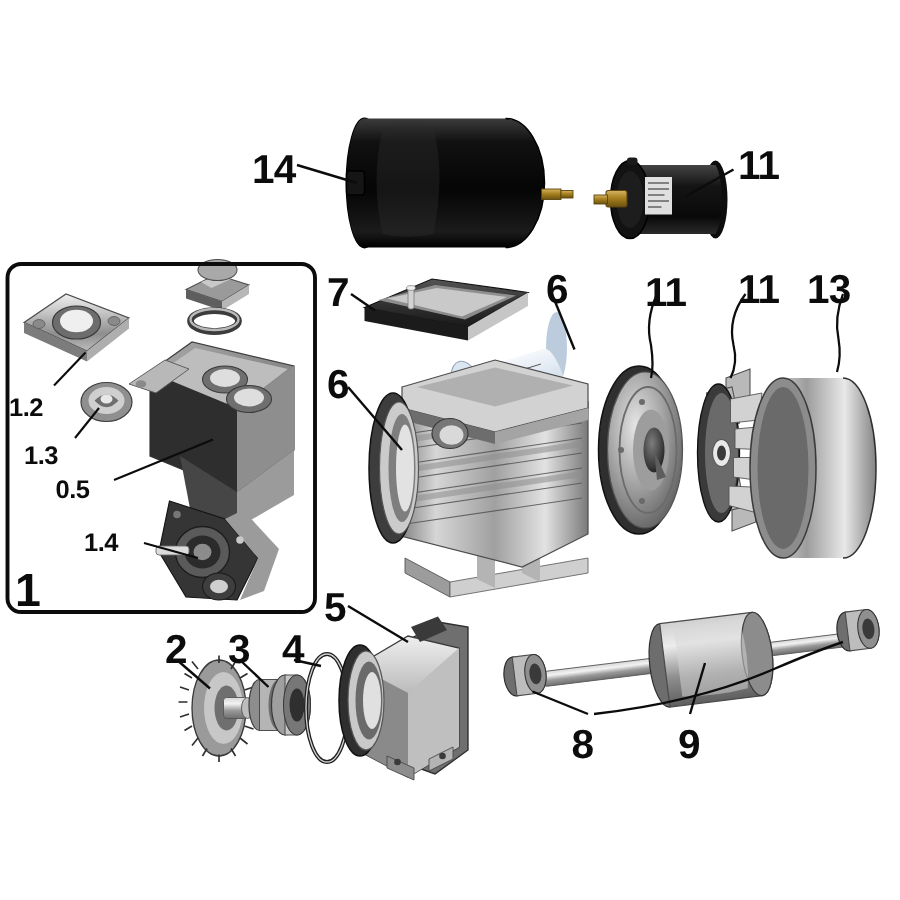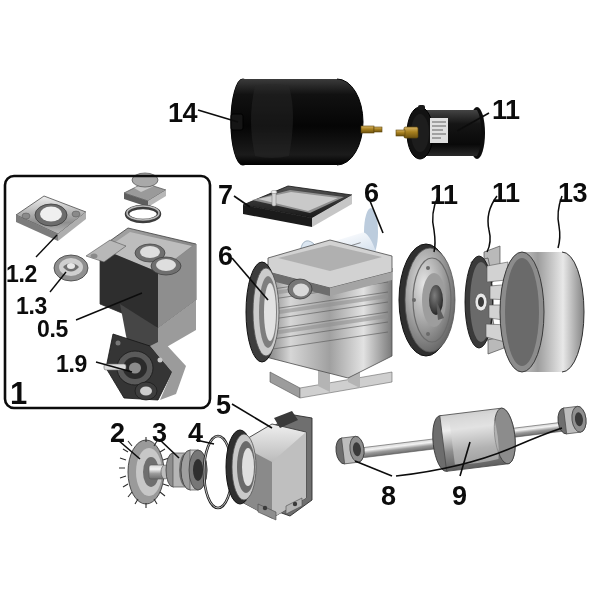--- a/index.html
+++ b/index.html
@@ -2,21 +2,21 @@
 <html><head>
 <meta charset="utf-8">
 <style>
   html,body{margin:0;padding:0;background:#ffffff;}
   body{width:600px;height:600px;overflow:hidden;font-family:"Liberation Sans",sans-serif;}
   #stage{position:relative;width:600px;height:600px;background:#ffffff;padding-left:26px;}
   svg#diagram{position:absolute;left:0;top:0;width:600px;height:600px;display:block;}
 
   .callout{position:absolute;font-family:"Liberation Sans",sans-serif;font-weight:bold;color:#0c0c0c;line-height:1;white-space:nowrap;}
   .cal-main{font-size:27px;letter-spacing:-0.5px;}
-  .cal-sub{font-size:23px;letter-spacing:-0.3px;}
+  .cal-sub{font-size:17px;letter-spacing:-0.3px;}
   .cal-group{font-size:31px;}
 </style>
 </head>
 <body>
 
 <div id="stage">
 
 <svg id="diagram" viewBox="0 0 600 600">
   <defs>
     <linearGradient id="gTankBody" x1="0" y1="0" x2="0" y2="1">
@@ -380,28 +380,28 @@
   <path d="M396 476 q70 -8 120 -30 q28 -12 46 -18" stroke="#0c0c0c" stroke-width="1.6" fill="none"></path>
   <path d="M460 476 L470 442" stroke="#0c0c0c" stroke-width="1.6" fill="none"></path>
 </svg>
 
 <div class="callout cal-main" style="left:168px;top:100px">14</div>
 <div class="callout cal-main" style="left:492px;top:97px">11</div>
 <div class="callout cal-main" style="left:218px;top:182px">7</div>
 <div class="callout cal-main" style="left:364px;top:180px">6</div>
 <div class="callout cal-main" style="left:430px;top:182px">11</div>
 <div class="callout cal-main" style="left:492px;top:180px">11</div>
-<div class="callout cal-main" style="left:558px;top:180px">13</div>
+<div class="callout cal-main" style="left:538px;top:180px">13</div>
 <div class="callout cal-main" style="left:218px;top:243px">6</div>
 <div class="callout cal-main" style="left:216px;top:392px">5</div>
 <div class="callout cal-main" style="left:110px;top:420px">2</div>
 <div class="callout cal-main" style="left:152px;top:420px">3</div>
 <div class="callout cal-main" style="left:188px;top:420px">4</div>
 <div class="callout cal-main" style="left:381px;top:483px">8</div>
 <div class="callout cal-main" style="left:452px;top:483px">9</div>
 
 <div class="callout cal-sub" style="left:6px;top:263px">1.2</div>
 <div class="callout cal-sub" style="left:16px;top:295px">1.3</div>
 <div class="callout cal-sub" style="left:37px;top:318px">0.5</div>
-<div class="callout cal-sub" style="left:56px;top:353px">1.9</div>
+<div class="callout cal-sub" style="left:56px;top:353px">1.4</div>
 <div class="callout cal-group" style="left:10px;top:378px">1</div>
 
 </div>
 
 </body></html>

